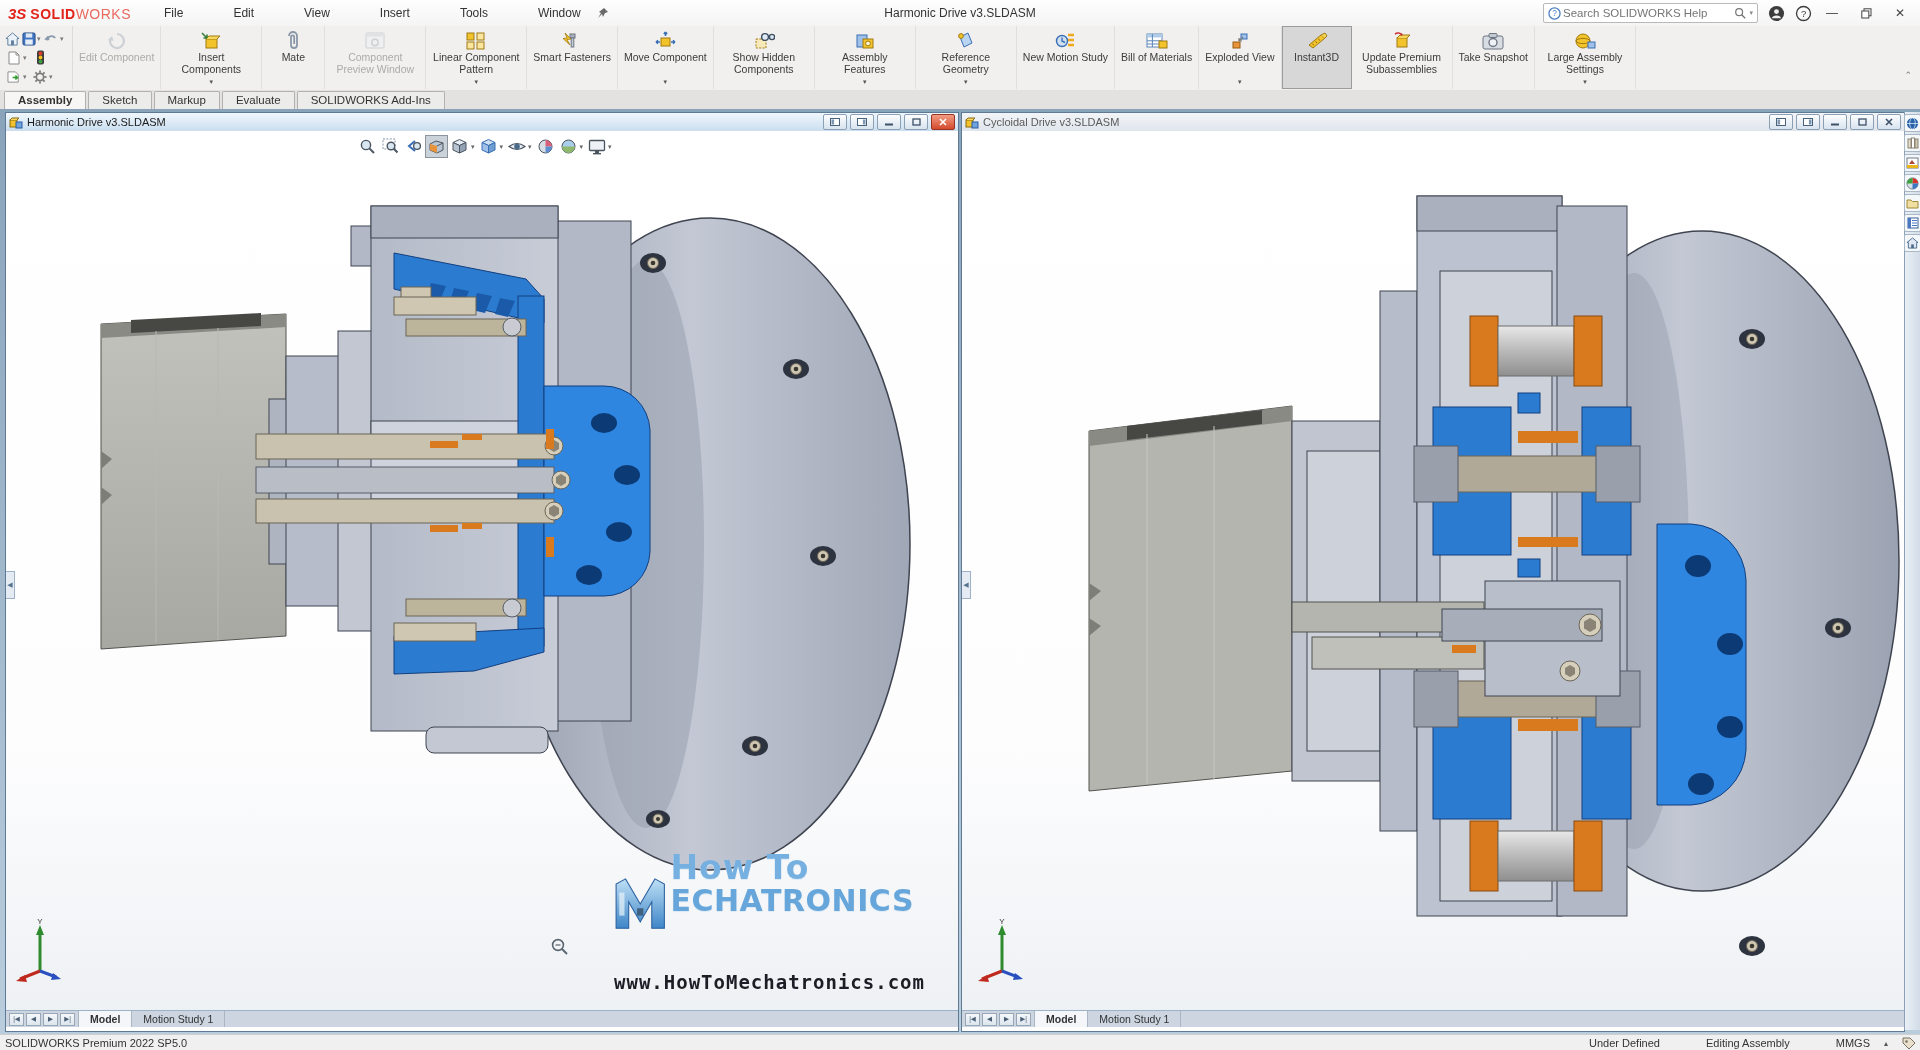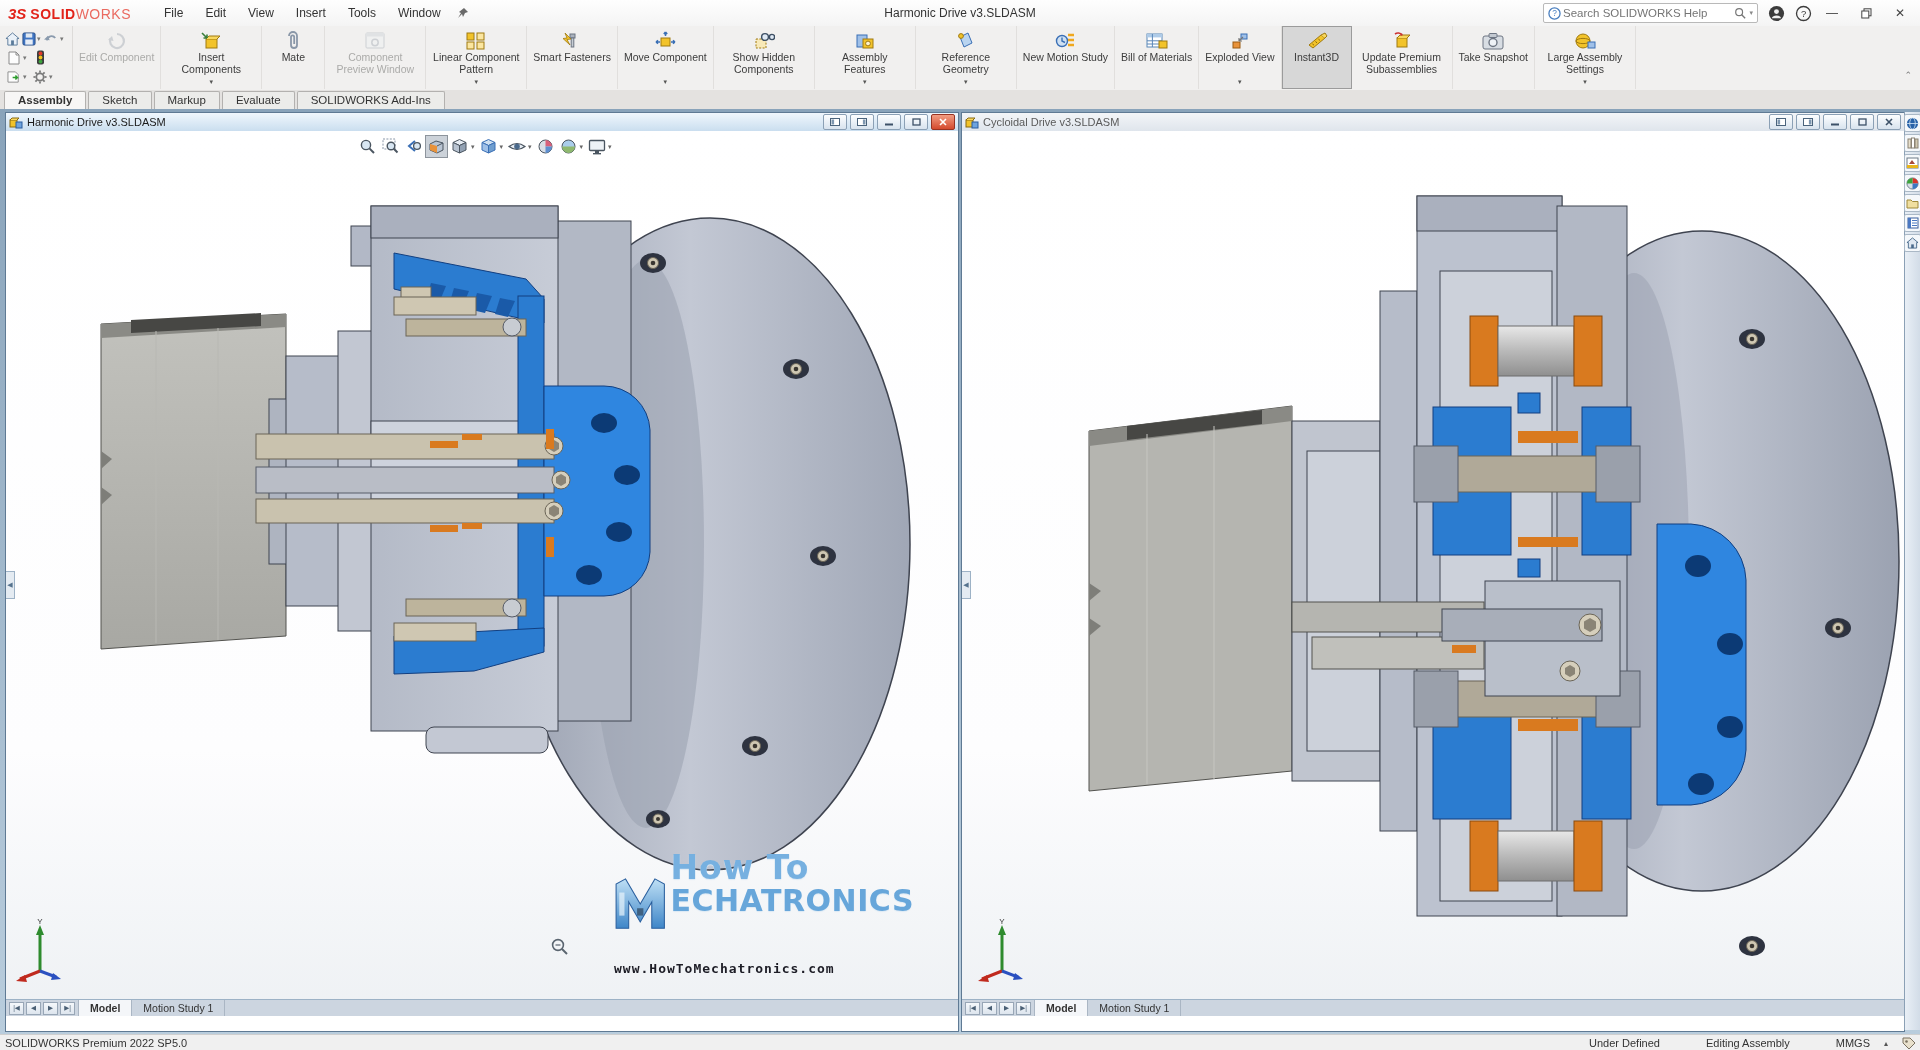--- a/index.html
+++ b/index.html
@@ -8,21 +8,21 @@
   .abs{position:absolute;}
   svg{display:block;}
 
   
   #titlebar{left:0;top:0;width:1920px;height:26px;background:linear-gradient(#fefefe,#f4f4f4);
             border-bottom:1px solid #e3e3e3;display:flex;align-items:center;}
   .logo{display:flex;align-items:baseline;margin-left:8px;cursor:pointer;}
   .logo .ds{color:#e2231a;font-weight:bold;font-style:italic;font-size:15px;margin-right:4px;}
   .logo .solid{color:#e2231a;font-weight:bold;font-size:14px;letter-spacing:.5px;}
   .logo .works{color:#ea6a60;font-size:14px;letter-spacing:.5px;}
-  .menus{display:flex;margin-left:22px;}
+  .menus{display:flex;margin-left:22px;gap:28px;}
   .menu-item{padding:4px 11px;color:#333;cursor:pointer;}
   .pin-icon{margin-left:4px;cursor:pointer;}
   #doc-title{position:absolute;left:0;right:0;text-align:center;font-size:12px;color:#333;pointer-events:none;}
   #tb-right{margin-left:auto;display:flex;align-items:center;margin-right:6px;}
   #searchbox{display:flex;align-items:center;width:205px;height:18px;border:1px solid #b9b9b9;
              border-radius:2px;background:#fff;padding:0 4px;}
   #searchbox input{border:none;outline:none;flex:1;font-size:11.5px;font-family:"Liberation Sans",sans-serif;color:#555;min-width:0;background:transparent;}
   .tb-ico{margin-left:10px;cursor:pointer;display:flex;align-items:center;justify-content:center;}
   .wframe-btn{width:28px;height:20px;display:flex;align-items:center;justify-content:center;
               color:#444;font-size:12px;cursor:pointer;margin-left:6px;}
@@ -60,41 +60,41 @@
   .wbtn{width:22px;height:14px;border:1px solid #8ba0b5;border-radius:2px;margin-left:3px;
         background:linear-gradient(#fdfeff,#d8e3ee);display:flex;align-items:center;justify-content:center;cursor:pointer;}
   .wbtn svg{display:block}
   .wbtn.close-a{background:linear-gradient(#f29d83,#d44a2e);border-color:#993322;}
   .viewport{position:absolute;left:0;top:18px;right:0;bottom:16px;
             background:linear-gradient(#ffffff 0%,#fdfdfe 70%,#eef1f4 100%);overflow:hidden;cursor:crosshair;}
   .collapse-tab{position:absolute;left:0;top:440px;width:8px;height:26px;background:#e4ebf2;
                 border:1px solid #9db2c6;border-left:none;font-size:7px;color:#56738e;
                 display:flex;align-items:center;justify-content:center;cursor:pointer;}
   
-  .dtabbar{position:absolute;left:0;bottom:15px;right:0;height:16px;background:#ccd5e0;border-top:1px solid #9db2c6;
+  .dtabbar{position:absolute;left:0;bottom:4px;right:0;height:16px;background:#ccd5e0;border-top:1px solid #9db2c6;
            display:flex;align-items:stretch;font-size:10.5px;}
   .dnav{display:flex;align-items:center;padding:0 2px;border-right:1px solid #aab6c4;}
   .dnav span{width:13px;height:11px;border:1px solid #98a6b6;background:linear-gradient(#f5f8fb,#dde5ee);
              margin:0 1px;font-size:6.5px;color:#4a5f74;display:flex;align-items:center;justify-content:center;cursor:pointer;}
   .dtab{display:flex;align-items:center;padding:0 11px;border-right:1px solid #aab6c4;color:#333;cursor:pointer;}
   .dtab.active{background:#f4f6f9;font-weight:bold;}
 
   
   #hud{position:absolute;left:350px;top:4px;display:flex;align-items:center;background:rgba(255,255,255,.0);}
   .hbtn{width:21px;height:21px;display:flex;align-items:center;justify-content:center;cursor:pointer;border:1px solid transparent;}
   .hbtn.pressed{background:#ccd2d9;border:1px solid #8d949c;}
   .hcaret{font-size:7px;color:#666;margin:0 2px 0 0;cursor:pointer;}
 
   
   #watermark{position:absolute;left:608px;top:720px;width:300px;}
   #wm-row{display:flex;align-items:flex-start;}
   #wm-text{margin-left:4px;}
   .wm-l1{font-family:"DejaVu Sans",sans-serif;font-weight:bold;font-size:33px;line-height:34px;color:#76b0e0;letter-spacing:1px;text-shadow:0 1px 1px #dce9f4;}
   .wm-l2{font-family:"DejaVu Sans",sans-serif;font-weight:bold;font-size:30px;line-height:31px;color:#67a6da;letter-spacing:.5px;text-shadow:0 1px 1px #dce9f4;}
-  #wm-url{font-family:"DejaVu Sans Mono",monospace;font-weight:bold;font-size:13px;color:#1d1d26;margin-top:6px;letter-spacing:1px;}
+  #wm-url{font-family:"DejaVu Sans Mono",monospace;font-weight:bold;font-size:19px;color:#1d1d26;margin-top:16px;letter-spacing:1px;}
 
   
   #taskpane{position:absolute;right:0;top:3px;width:16px;height:918px;background:linear-gradient(90deg,#e9eff6,#d2dce7);
             border-left:1px solid #8ba0b5;display:flex;flex-direction:column;align-items:center;padding-top:2px;box-sizing:border-box;}
   .tpicon{width:15px;height:16px;margin-bottom:2px;border:1px solid #aab8c6;background:#f5f8fb;border-radius:2px;
           display:flex;align-items:center;justify-content:center;cursor:pointer;}
 
   
   #statusbar{left:0;top:1034px;width:1920px;height:16px;background:#f0f0f0;border-top:1px solid #cfcfcf;
              display:flex;align-items:center;font-size:11px;color:#333;}

